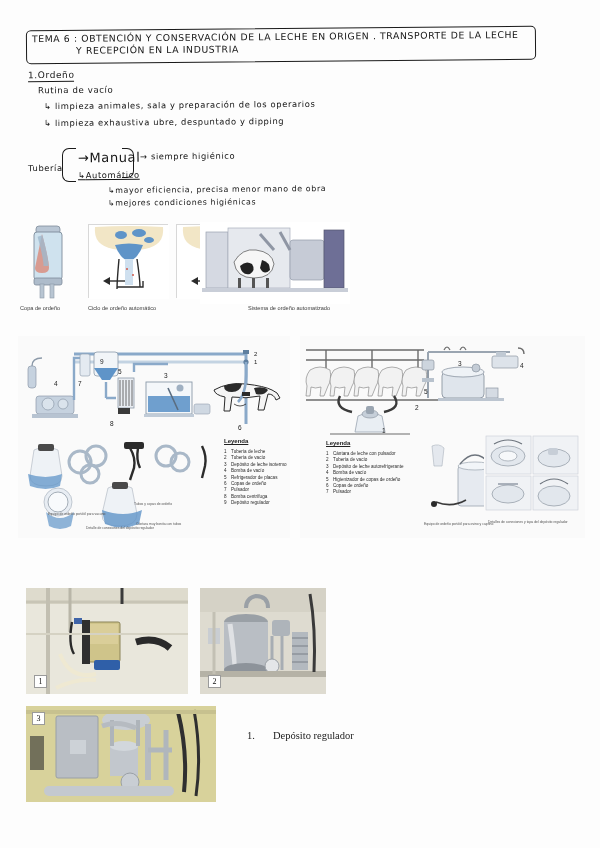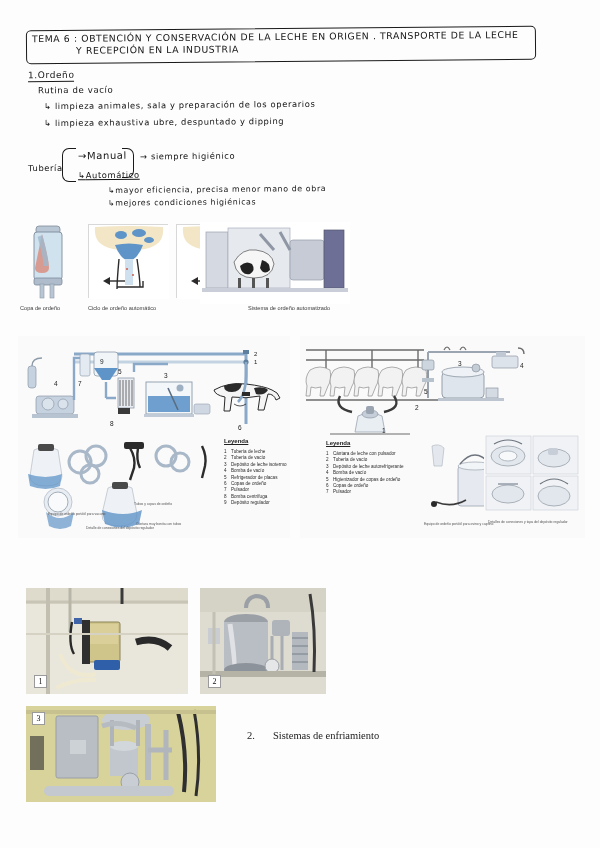--- a/index.html
+++ b/index.html
@@ -31,21 +31,21 @@
   .s1-head {
     position:absolute; left:28px; top:70px;
     font-size:9px; border-bottom:1.1px solid #1a1a1a; padding-bottom:1px;
   }
   .s1-sub { position:absolute; left:38px; top:85px; font-size:8.6px; }
   .bullet { position:absolute; font-size:8.4px; white-space:nowrap; }
   .b1 { left:44px; top:100px; }
   .b2 { left:44px; top:117px; }
 
   .tree-label { position:absolute; left:28px; top:163px; font-size:8.4px; }
-  .tree-a { position:absolute; left:78px; top:150px; font-size:10px; }
+  .tree-a { position:absolute; left:78px; top:150px; font-size:13px; }
   .tree-b { position:absolute; left:78px; top:170px; font-size:8.4px;text-decoration:underline; }
   .tree-r { position:absolute; left:140px; top:151px; font-size:8.4px; }
   .tree-c { position:absolute; left:108px; top:185px; font-size:7.9px; }
   .tree-d { position:absolute; left:108px; top:198px; font-size:7.9px; }
 
   .brace { position:absolute; left:62px; top:148px; width:14px; height:34px;
     border:1.2px solid #1a1a1a; border-right:none; border-radius:7px 0 0 7px; }
   .brace2 { position:absolute; left:122px; top:148px; width:12px; height:30px;
     border:1.2px solid #1a1a1a; border-left:none; border-radius:0 7px 7px 0; }
   .cap { font-family:"Liberation Sans", sans-serif; color:#3a3a3a; }
@@ -443,17 +443,17 @@
       <path d="M152 6 q10 40 6 80" stroke="#2f2f2f" stroke-width="4" fill="none"></path>
       <path d="M168 4 q8 44 2 86" stroke="#2f2f2f" stroke-width="3" fill="none"></path>
       <path d="M0 6 H190" stroke="#c7c18f" stroke-width="4"></path>
       <rect x="4" y="30" width="14" height="34" fill="#2f2f2f" opacity="0.6"></rect>
     </svg>
     <div class="badge" style="left:6px;top:6px">3</div>
   </div>
 
   <div class="numlist">
     <div>
-      <span class="idx">2.</span><span>Sistemas de enfriamiento</span>
+      <span class="idx">1.</span><span>Depósito regulador</span>
     </div>
   </div>
 
 </div>
 
 </body></html>

